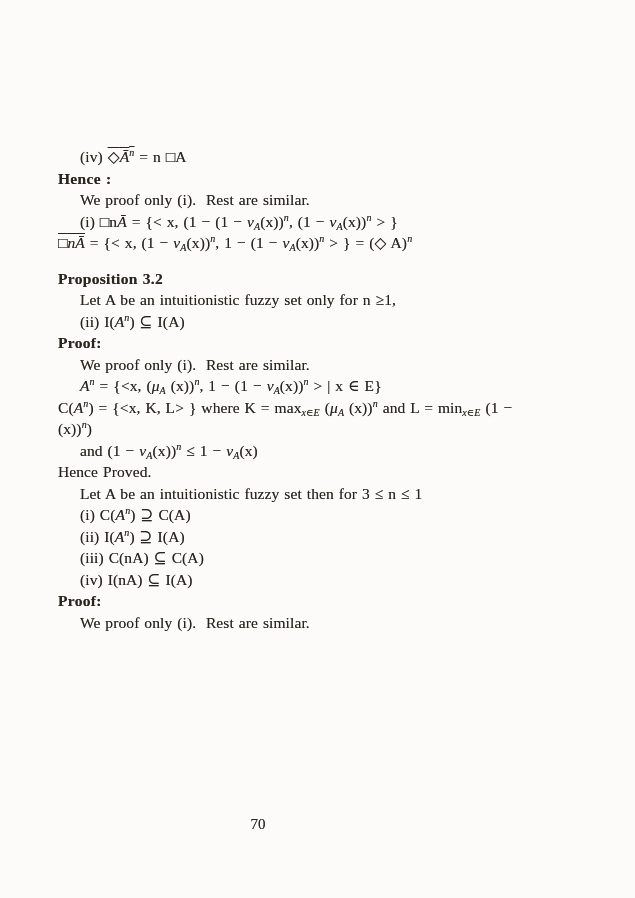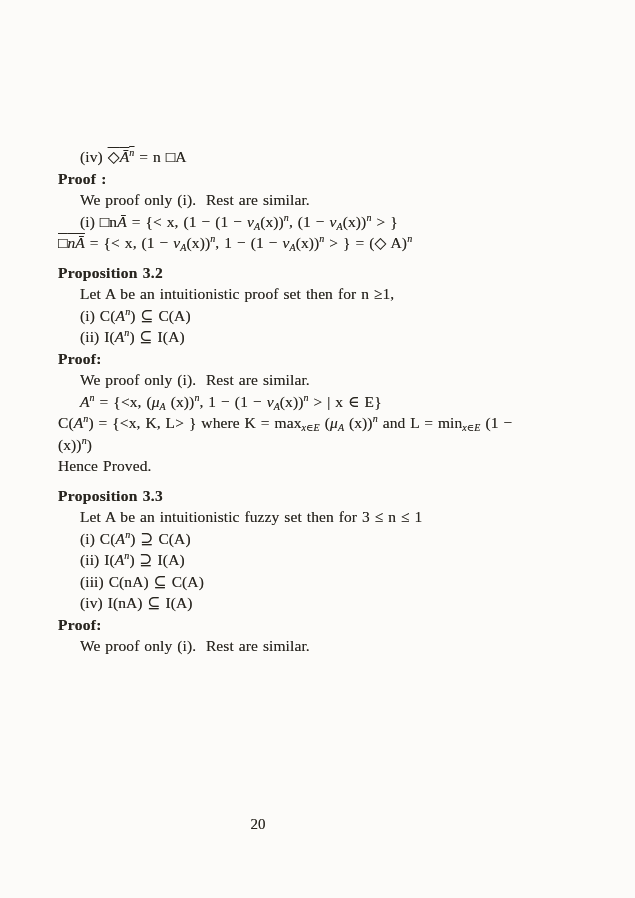--- a/index.html
+++ b/index.html
@@ -23,56 +23,55 @@
   }
   .content {
     position:absolute; left:58px; top:146px; width:528px;
     font-size:15.5px; line-height:21.5px;
     letter-spacing:.1px; word-spacing:.06em;
     text-shadow:0 0 .5px rgba(40,37,31,.55);
   }
   .line { white-space:nowrap; }
   .line.indent { padding-left:22px; }
   .line.bold { font-weight:bold; letter-spacing:.3px; }
-  .line.gap-before { margin-top:8px; }
+  .line.gap-before { margin-top:14px; }
   sup { font-size:10px; font-style:italic; line-height:0; vertical-align:6px; }
   sub { font-size:10px; font-style:italic; line-height:0; vertical-align:-3px; }
   .ov { text-decoration:overline; }
   .pageno {
     position:absolute; top:816px; left:0; width:100%;
     text-align:center; font-size:15px;
     text-shadow:0 0 .5px rgba(40,37,31,.55);
   }
 </style>
 </head>
 <body>
 
 <div class="page">
   <div class="content">
     <div class="line indent">(iv) <span class="ov">◇<i>Ā</i><sup>n</sup></span> = n □A</div>
-    <div class="line bold">Proof :</div>
+    <div class="line bold">Hence :</div>
     <div class="line indent">We proof only (i).&nbsp; Rest are similar.</div>
     <div class="line indent">(i) □n<i>Ā</i> = {&lt; x, (1 − (1 − <i>ν</i><sub>A</sub>(x))<sup>n</sup>, (1 − <i>ν</i><sub>A</sub>(x))<sup>n</sup> &gt; }</div>
     <div class="line"><span class="ov">□<i>nĀ</i></span> = {&lt; x, (1 − <i>ν</i><sub>A</sub>(x))<sup>n</sup>, 1 − (1 − <i>ν</i><sub>A</sub>(x))<sup>n</sup> &gt; } = (◇ A)<sup>n</sup></div>
 
     <div class="line bold gap-before">Proposition 3.2</div>
-    <div class="line indent">Let A be an intuitionistic proof set then for n ≥1,</div>
-    <div class="line indent">(i) C(<i>A</i><sup>n</sup>) ⊆ C(A)</div>
+    <div class="line indent">Let A be an intuitionistic fuzzy set only for n ≥1,</div>
     <div class="line indent">(ii) I(<i>A</i><sup>n</sup>) ⊆ I(A)</div>
     <div class="line bold">Proof:</div>
     <div class="line indent">We proof only (i).&nbsp; Rest are similar.</div>
     <div class="line indent"><i>A</i><sup>n</sup> = {&lt;x, (<i>μ</i><sub>A</sub> (x))<sup>n</sup>, 1 − (1 − <i>ν</i><sub>A</sub>(x))<sup>n</sup> &gt; | x ∈ E}</div>
     <div class="line">C(<i>A</i><sup>n</sup>) = {&lt;x, K, L&gt; } where K = max<sub>x∈E</sub> (<i>μ</i><sub>A</sub> (x))<sup>n</sup> and L = min<sub>x∈E</sub> (1 − (1 − <i>ν</i><sub>A</sub></div>
     <div class="line">(x))<sup>n</sup>)</div>
+    <div class="line indent">and (1 − <i>ν</i><sub>A</sub>(x))<sup>n</sup> ≤ 1 − <i>ν</i><sub>A</sub>(x)</div>
     <div class="line">Hence Proved.</div>
 
-    <div class="line bold gap-before">Proposition 3.3</div>
     <div class="line indent">Let A be an intuitionistic fuzzy set then for 3 ≤ n ≤ 1</div>
     <div class="line indent">(i) C(<i>A</i><sup>n</sup>) ⊇ C(A)</div>
     <div class="line indent">(ii) I(<i>A</i><sup>n</sup>) ⊇ I(A)</div>
     <div class="line indent">(iii) C(nA) ⊆ C(A)</div>
     <div class="line indent">(iv) I(nA) ⊆ I(A)</div>
     <div class="line bold">Proof:</div>
     <div class="line indent">We proof only (i).&nbsp; Rest are similar.</div>
   </div>
 
-  <div class="pageno">20</div>
+  <div class="pageno">70</div>
 </div>
 
 </body></html>

